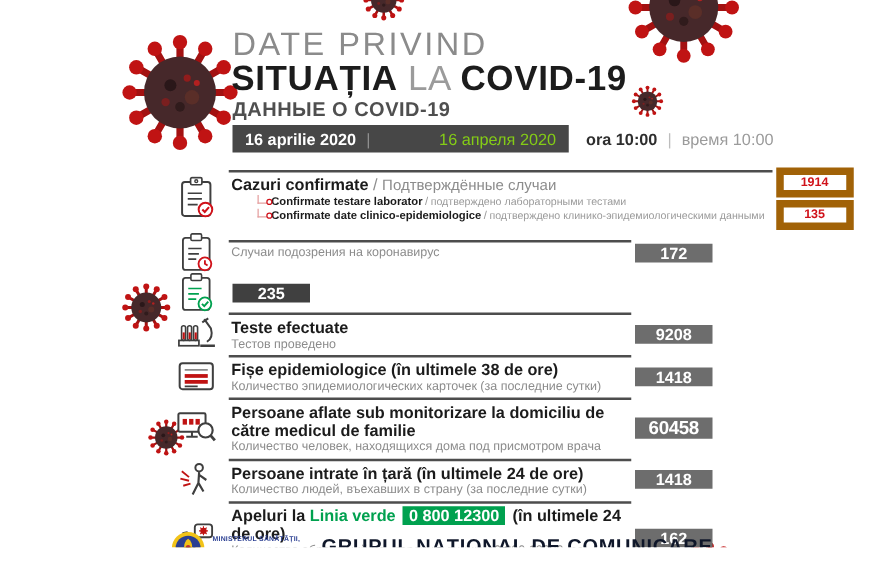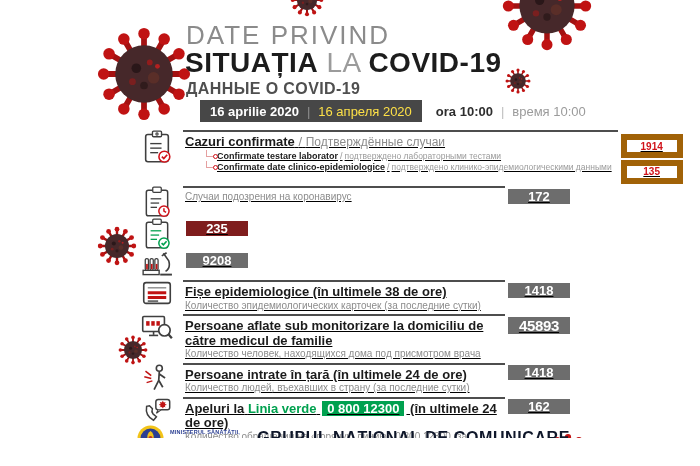--- a/index.html
+++ b/index.html
@@ -5,42 +5,42 @@
   html,body{margin:0;padding:0;background:#fff;}
   .canvas{position:relative;width:700px;height:438px;background:#fff;overflow:hidden;
           font-family:"Liberation Sans",sans-serif;}
 
   
   .title1{position:absolute;left:186px;top:20px;font-size:26px;color:#8b8b8b;letter-spacing:2px;}
   .title2{position:absolute;left:185px;top:47px;font-size:28px;font-weight:bold;color:#1c1c1c;letter-spacing:.5px;}
   .title2 .light{font-weight:normal;color:#9b9b9b;}
   .title3{position:absolute;left:186px;top:80px;font-size:16px;font-weight:bold;color:#4f4f4f;letter-spacing:.4px;}
 
-  .datebar{position:absolute;left:190px;top:100px;display:flex;align-items:center;height:22px;padding-left:10px;}
+  .datebar{position:absolute;left:176px;top:100px;display:flex;align-items:center;height:22px;padding-left:10px;}
   .datebox{background:#474747;height:22px;display:flex;align-items:center;padding:0 10px;font-size:13px;}
   .datebox .ro{color:#fff;font-weight:bold;}
   .datebox .pipe{color:#8f8f8f;margin:0 8px;}
-  .datebox .ru{color:#fde047;}
+  .datebox .ru{color:#84cc16;margin-left:47px;}
   .timebox{display:flex;align-items:flex-end;margin-left:14px;font-size:13px;}
   .timebox .ro{color:#2e2e2e;font-weight:bold;}
   .timebox .pipe{color:#bdbdbd;margin:0 8px;}
   .timebox .ru{color:#9b9b9b;}
 
   
   .stats{position:absolute;left:130px;top:130px;width:440px;}
-  .row{display:flex;align-items:flex-start;text-decoration:underline;}
+  .row{display:flex;align-items:center;}
   .icon-cell{width:53px;flex:none;display:flex;align-items:center;justify-content:center;}
   .text-cell{flex:1;border-top:2px solid #4d4d4d;padding:3px 6px 3px 2px;
              display:flex;flex-direction:column;justify-content:center;}
   .val-cell{width:62px;flex:none;margin-left:3px;display:flex;flex-direction:column;padding:2.5px 0;}
   .val-box{flex:1;display:flex;align-items:center;justify-content:center;
            color:#fff;font-weight:bold;font-size:13px;}
   .bg-red{background:#d0121a;}
   .bg-gray{background:#6d6d6d;}
-  .bg-green{background:#7f1d1d;}
+  .bg-green{background:#404040;}
   .val-sub{height:12px;flex:none;margin-top:1.5px;border:6px solid #a16207;
            display:flex;align-items:center;justify-content:center;
            color:#d0121a;font-weight:bold;font-size:10px;}
   .val-main-confirmed{flex:none;height:22px;display:flex;align-items:center;justify-content:center;
            color:#fff;font-weight:bold;font-size:17px;}
 
   .h49{min-height:49px;}.h28{min-height:28px;}.h29{min-height:29px;}.h39{min-height:39px;}
 
   .title-line{font-size:13px;font-weight:bold;color:#1b1b1b;line-height:1.12;}
   .title-line .slash{font-weight:normal;color:#8c8c8c;}
@@ -252,20 +252,24 @@
           <g fill="#c01313">
               <rect x="4.8" y="13" width="1.6" height="5"></rect>
               <rect x="9.3" y="13" width="1.6" height="5"></rect>
               <rect x="13.8" y="13" width="1.6" height="5"></rect>
             </g>
           <path d="M21 3 l5 7 q2 7 -3 10" fill="none" stroke="#3f3f3f" stroke-width="1.5"></path>
           <line x1="19.5" y1="5.5" x2="24" y2="2.5" stroke="#3f3f3f" stroke-width="1.5"></line>
           <line x1="18" y1="23" x2="29" y2="23" stroke="#3f3f3f" stroke-width="1.8"></line>
         </svg>
       </div>
+      <div class="text-cell">
+        <div class="title-line">Teste efectuate</div>
+        <div class="sub-line">Тестов проведено</div>
+      </div>
       <div class="val-cell">
           <div class="val-box bg-gray">9208</div>
         </div>
     </div>
 
     <div class="row h29">
       <div class="icon-cell">
         <svg width="30" height="26" viewBox="0 0 26 22">
           <rect x="1.5" y="2" width="23" height="18" rx="2" fill="#fff" stroke="#3f3f3f" stroke-width="1.4"></rect>
           <line x1="5" y1="6.5" x2="21" y2="6.5" stroke="#8a8a8a" stroke-width="1.2"></line>
@@ -296,21 +300,21 @@
             </g>
           <circle cx="20.5" cy="14" r="5" fill="#fff" stroke="#3f3f3f" stroke-width="1.5"></circle>
           <line x1="24" y1="17.5" x2="27" y2="21" stroke="#3f3f3f" stroke-width="2"></line>
         </svg>
       </div>
       <div class="text-cell">
         <div class="title-line">Persoane aflate sub monitorizare la domiciliu de către medicul de familie</div>
         <div class="sub-line">Количество человек, находящихся дома под присмотром врача</div>
       </div>
       <div class="val-cell">
-          <div class="val-box bg-gray val-39873">45893</div>
+          <div class="val-box bg-gray val-39873">60458</div>
         </div>
     </div>
 
     <div class="row h29">
       <div class="icon-cell">
         <svg width="30" height="30" viewBox="0 0 26 26">
           <circle cx="15" cy="4.5" r="2.6" fill="none" stroke="#3f3f3f" stroke-width="1.4"></circle>
           <path d="M15 7.5 L14.5 15 L10.5 23 M14.5 15 L18 21 M15 9.5 L20 13" fill="none" stroke="#3f3f3f" stroke-width="1.5"></path>
           <g stroke="#c01313" stroke-width="1.3">
             <line x1="3" y1="7" x2="8" y2="11"></line>

